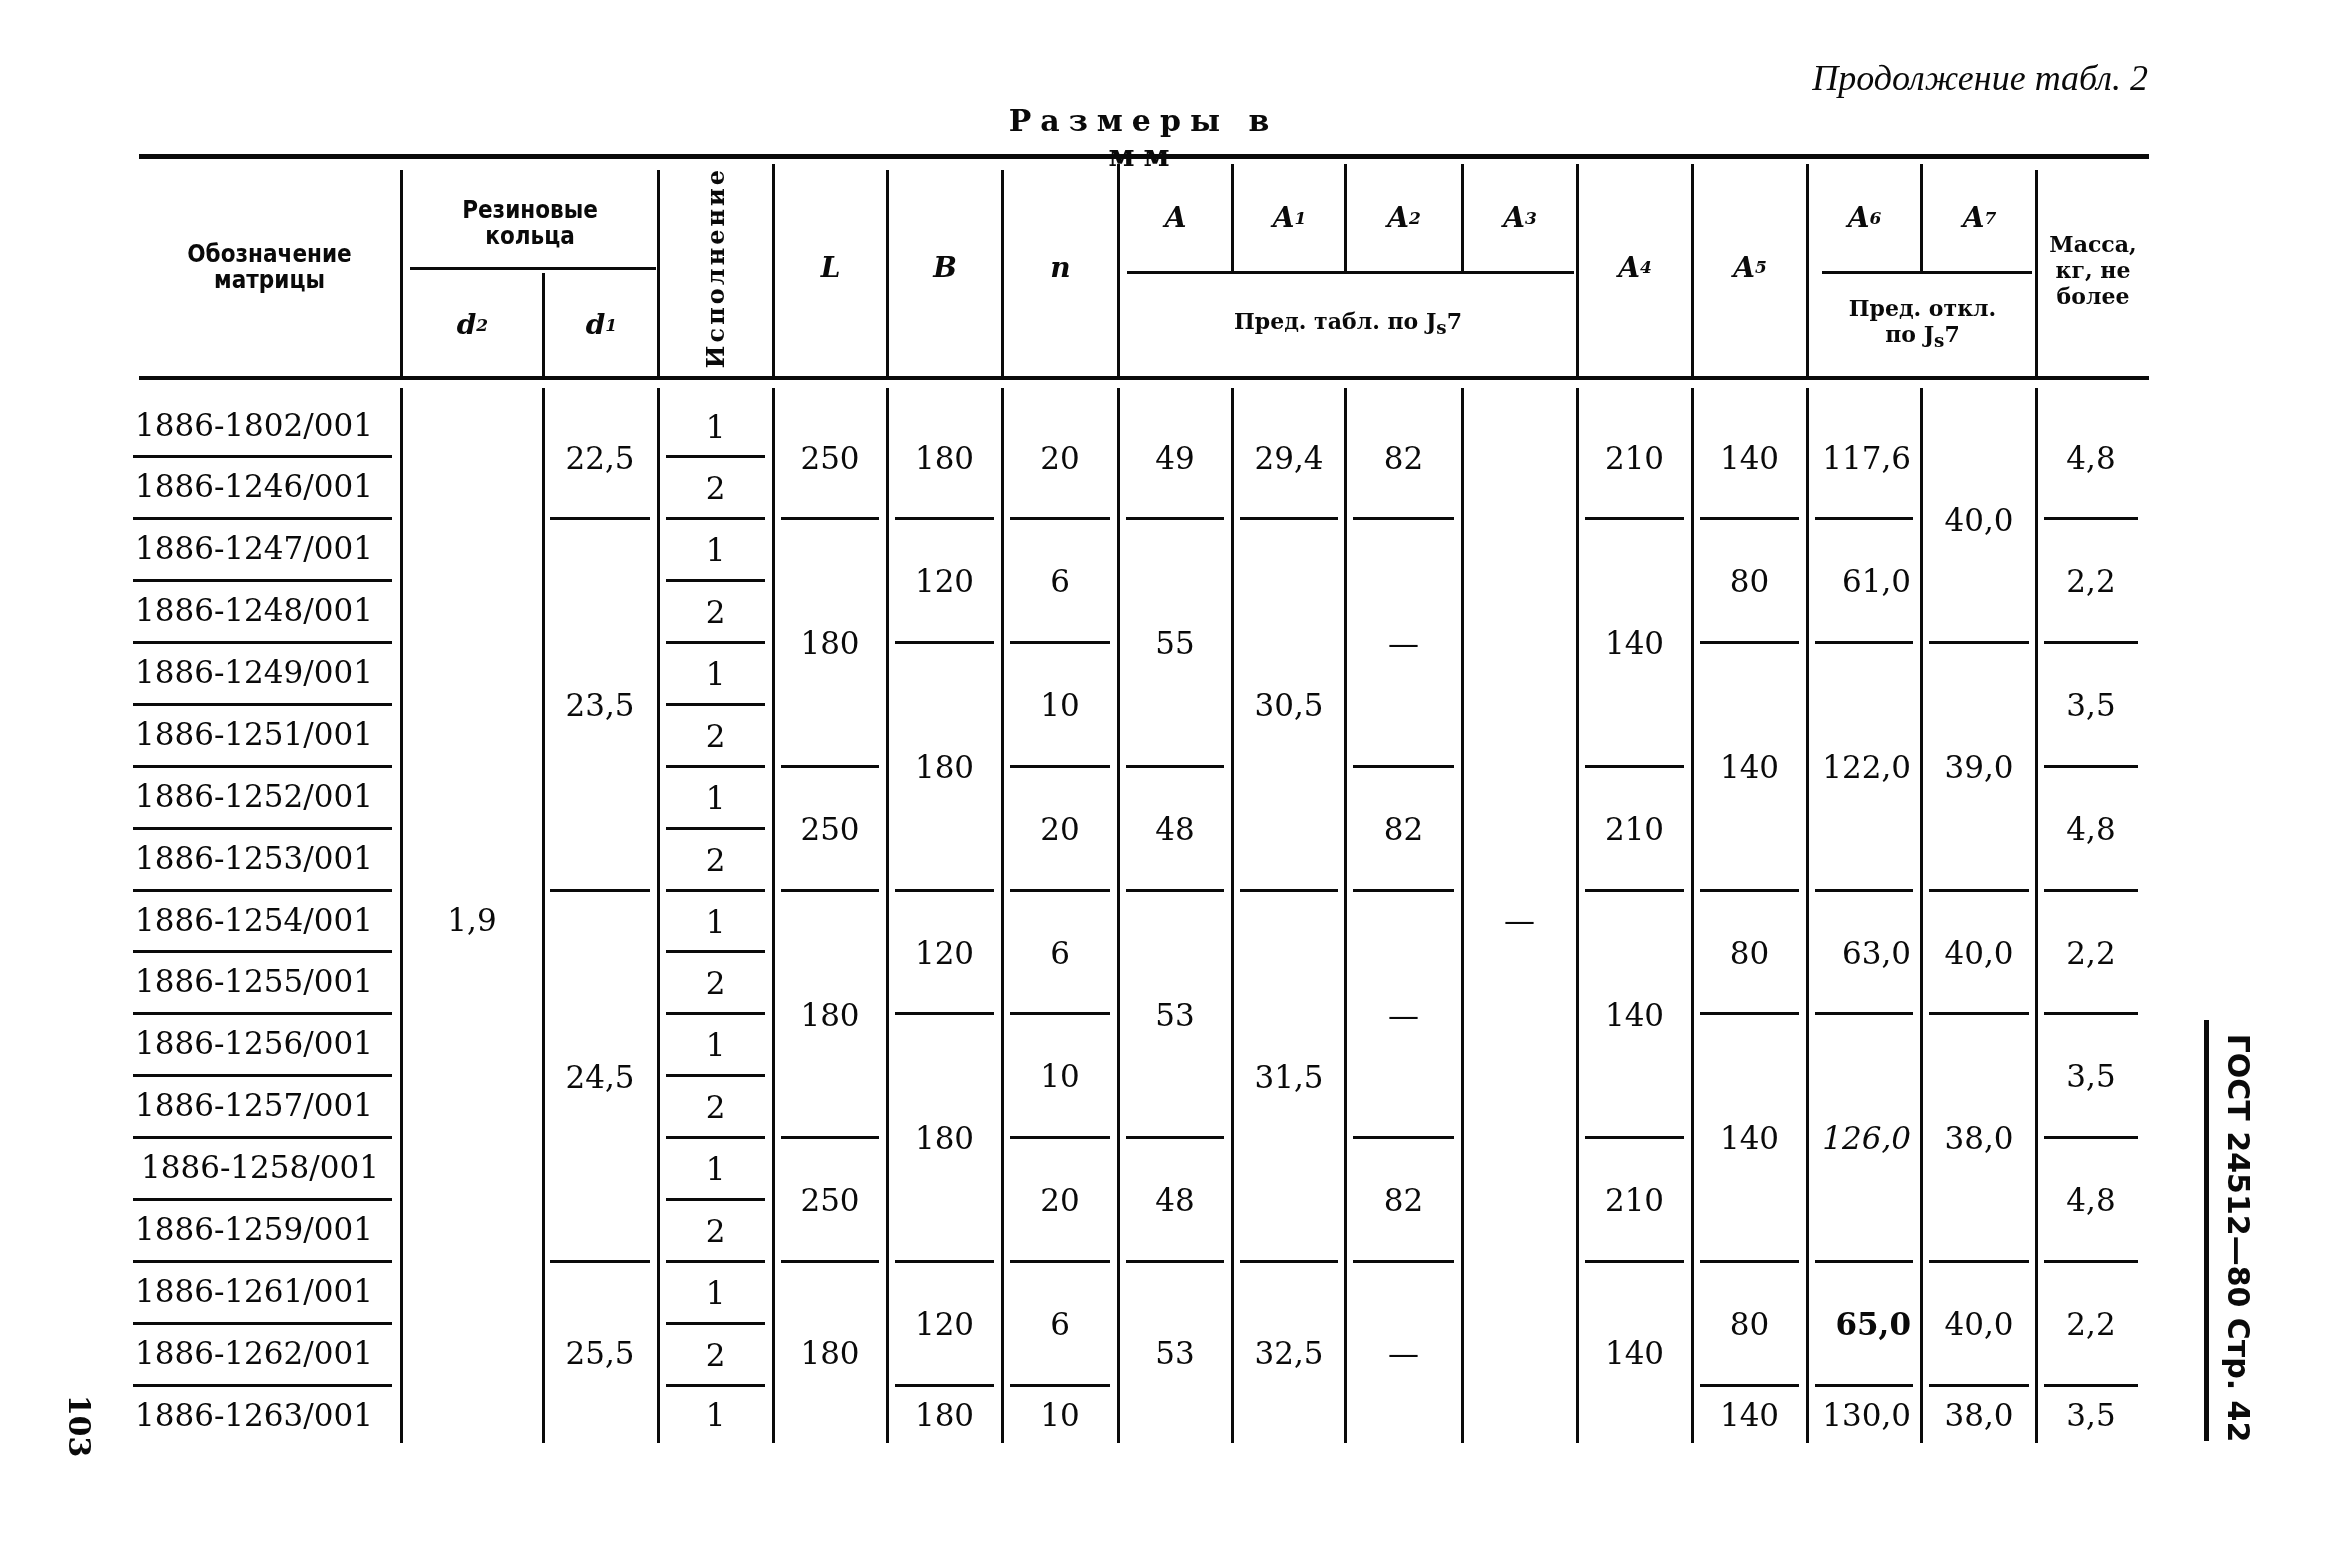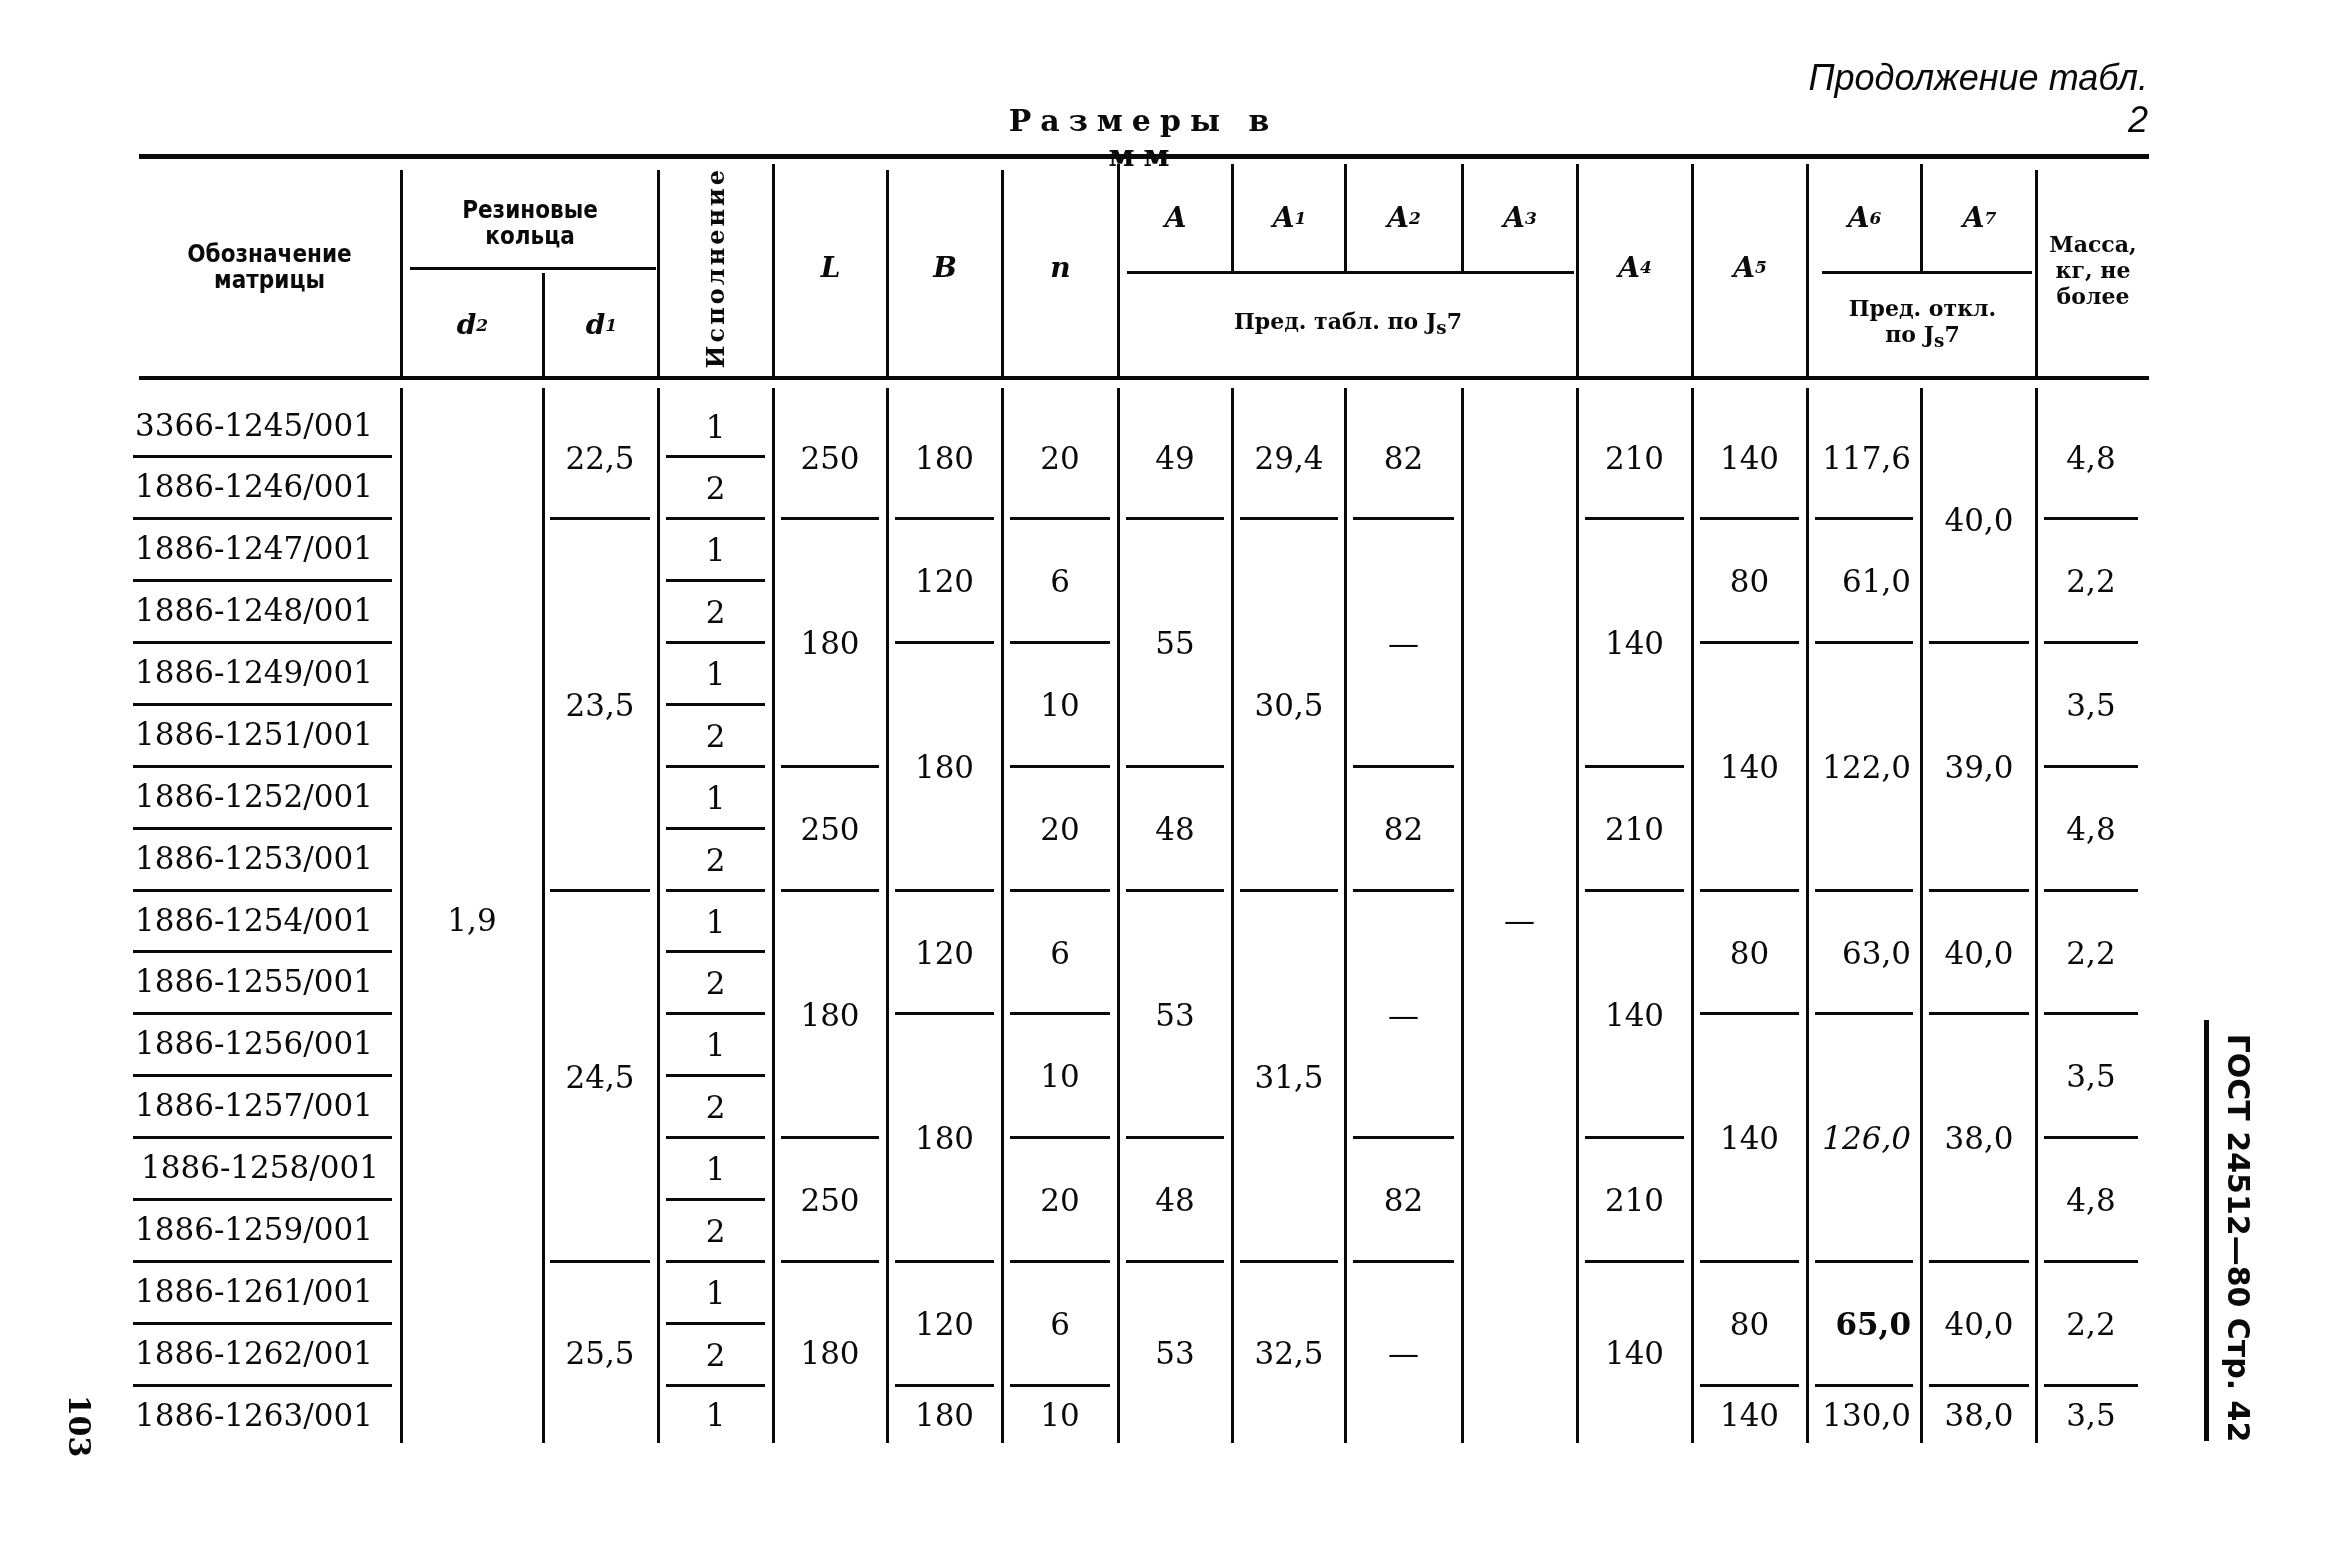--- a/index.html
+++ b/index.html
@@ -1,20 +1,20 @@
 <!DOCTYPE html>
 <html><head>
 <meta charset="utf-8">
 <style>
   html, body { margin:0; padding:0; background:#ffffff; }
   body { width:2332px; height:1567px; position:relative; overflow:hidden;
          font-family:"DejaVu Serif","Liberation Serif",serif; color:#0a0a0a; }
   .abs { position:absolute; }
   .caption { left:1782px; top:57px; width:366px; text-align:right;
-             font-family:Liberation Sans, sans-serif; font-style:italic; font-size:36px; }
+             font-family:Liberation Serif, serif; font-style:italic; font-size:36px; }
   .units { left:980px; top:103px; width:327px; text-align:center;
            font-family:"DejaVu Serif",serif; font-weight:bold; font-size:30px; letter-spacing:9px; }
   .rule { background:#0a0a0a; position:absolute; }
   .vline { background:#0a0a0a; position:absolute; width:3px; }
   .hcell { position:absolute; display:flex; align-items:center; justify-content:center;
            text-align:center; box-sizing:border-box; }
   .hdr-text { font-family:"DejaVu Sans Condensed","DejaVu Sans",sans-serif; font-weight:bold; font-size:24px; line-height:26px; }
   .hdr-sym { font-family:"DejaVu Serif",serif; font-style:italic; font-weight:bold; font-size:28px; }
   .hdr-sym sub { font-size:17px; }
   .hdr-small { font-family:"DejaVu Serif",serif; font-weight:bold; font-size:22px; line-height:26px; }
@@ -149,21 +149,21 @@
       <div class="vline" style="left: 1001px; top: 388px; height: 1055px;"></div>
       <div class="vline" style="left: 1117px; top: 388px; height: 1055px;"></div>
       <div class="vline" style="left: 1231px; top: 388px; height: 1055px;"></div>
       <div class="vline" style="left: 1344px; top: 388px; height: 1055px;"></div>
       <div class="vline" style="left: 1461px; top: 388px; height: 1055px;"></div>
       <div class="vline" style="left: 1576px; top: 388px; height: 1055px;"></div>
       <div class="vline" style="left: 1691px; top: 388px; height: 1055px;"></div>
       <div class="vline" style="left: 1806px; top: 388px; height: 1055px;"></div>
       <div class="vline" style="left: 1920px; top: 388px; height: 1055px;"></div>
       <div class="vline" style="left: 2035px; top: 388px; height: 1055px;"></div>
-      <div class="cell desig" style="left: 135px; top: 396px; width: 262px; height: 57px;">3366-1245/001</div>
+      <div class="cell desig" style="left: 135px; top: 396px; width: 262px; height: 57px;">1886-1802/001</div>
       <div class="underline" style="left: 133px; top: 455px; width: 259px;"></div>
       <div class="cell desig" style="left: 135px; top: 457px; width: 262px; height: 58px;">1886-1246/001</div>
       <div class="underline" style="left: 133px; top: 517px; width: 259px;"></div>
       <div class="cell desig" style="left: 135px; top: 519px; width: 262px; height: 58px;">1886-1247/001</div>
       <div class="underline" style="left: 133px; top: 579px; width: 259px;"></div>
       <div class="cell desig" style="left: 135px; top: 581px; width: 262px; height: 58px;">1886-1248/001</div>
       <div class="underline" style="left: 133px; top: 641px; width: 259px;"></div>
       <div class="cell desig" style="left: 135px; top: 643px; width: 262px; height: 58px;">1886-1249/001</div>
       <div class="underline" style="left: 133px; top: 703px; width: 259px;"></div>
       <div class="cell desig" style="left: 135px; top: 705px; width: 262px; height: 58px;">1886-1251/001</div>

